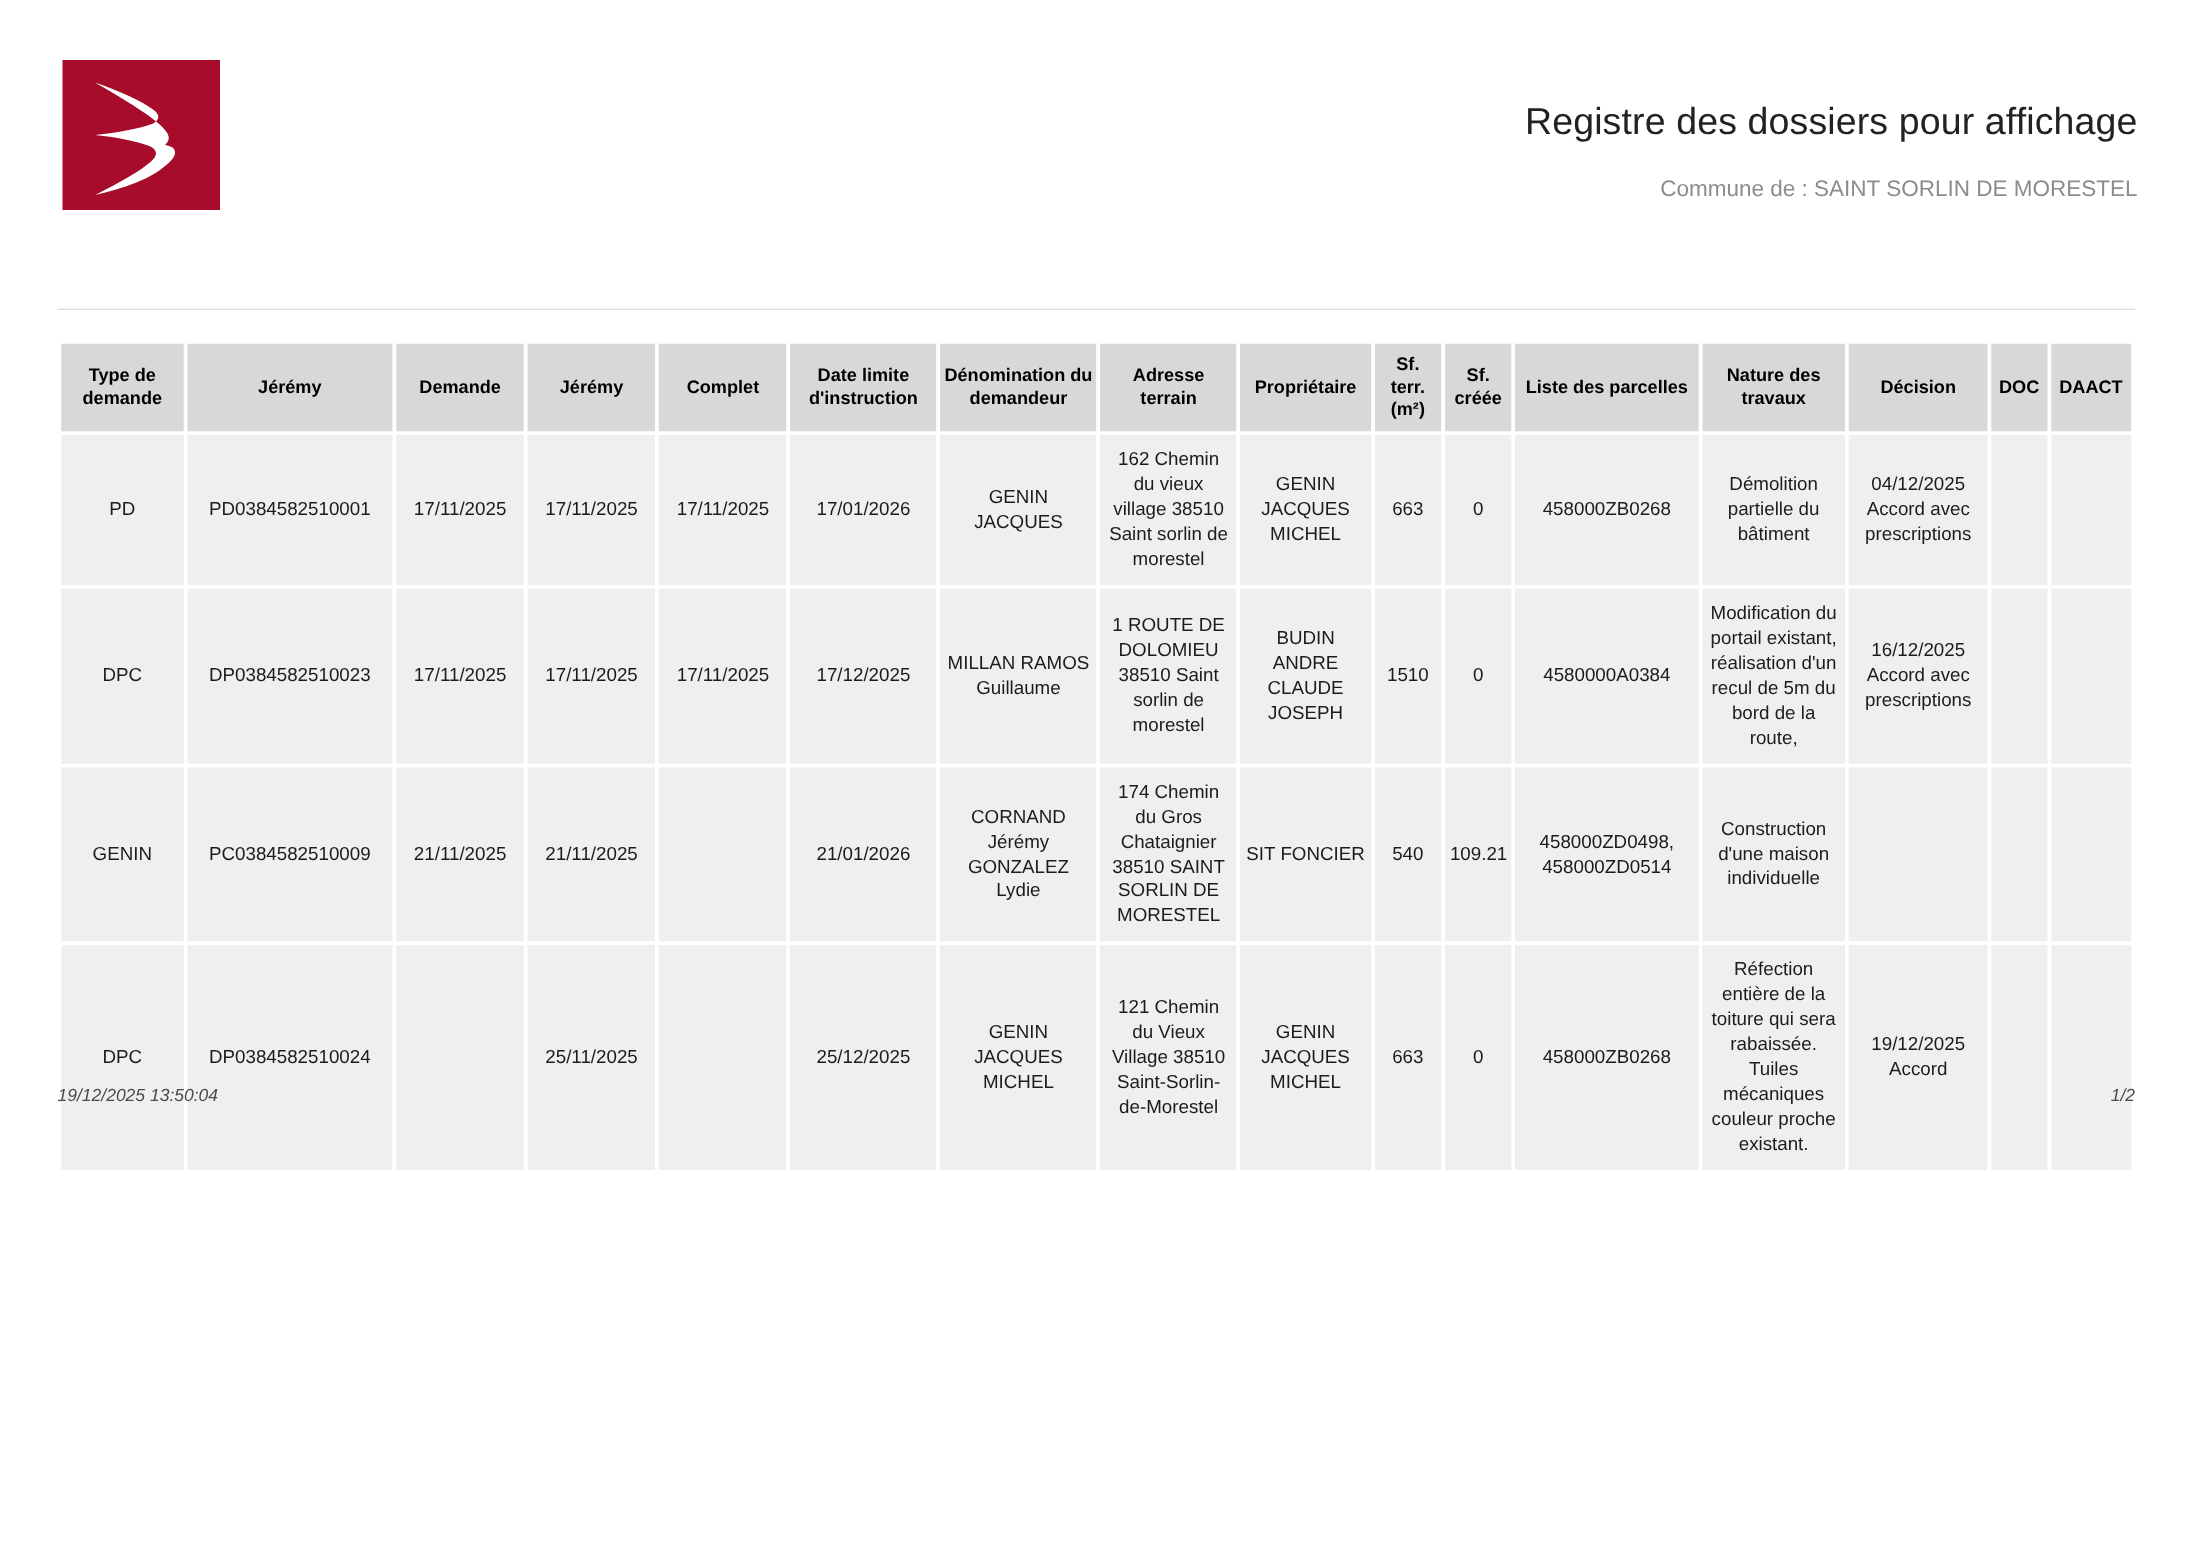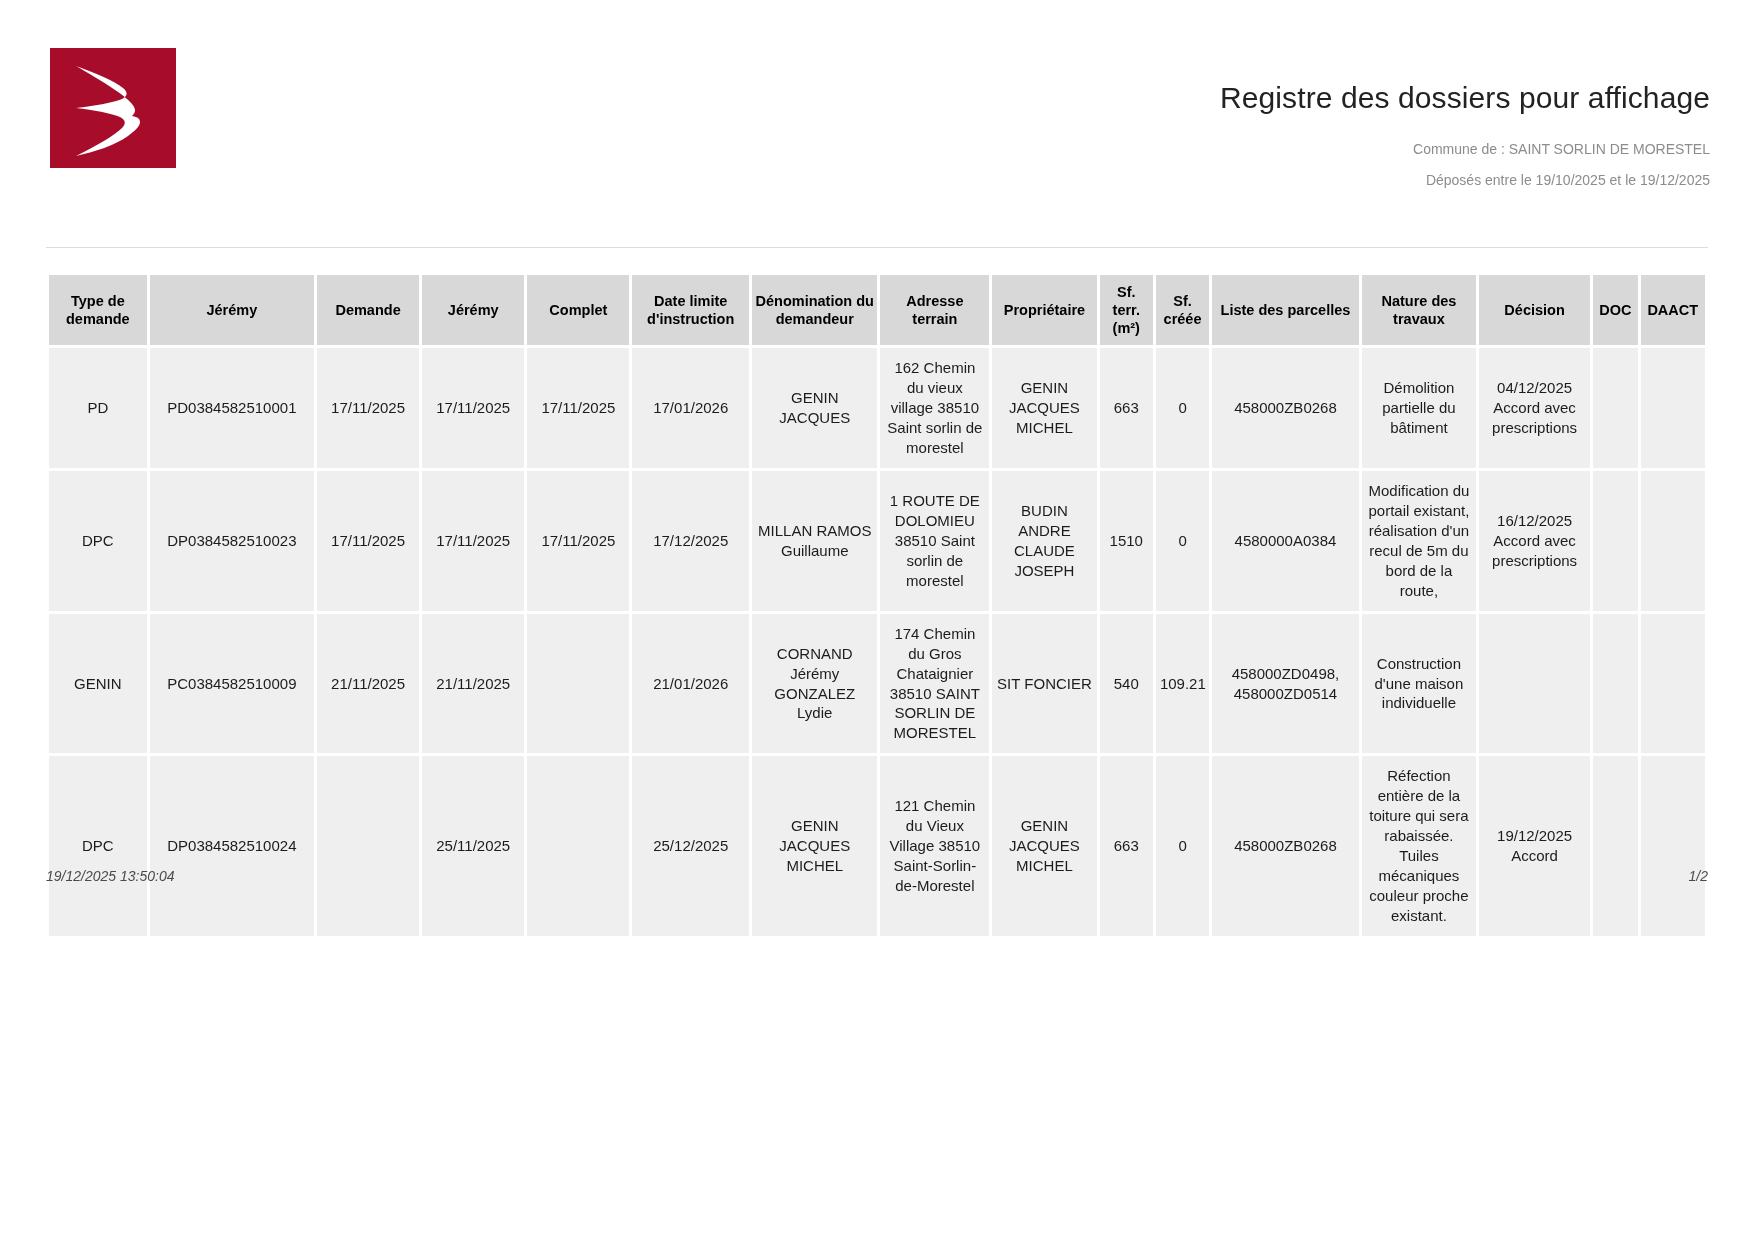--- a/index.html
+++ b/index.html
@@ -51,21 +51,21 @@
   }
   .doc-title {
     font-size: 30px;
     font-weight: 400;
     color: #222222;
     letter-spacing: 0.1px;
     line-height: 1.2;
     white-space: nowrap;
   }
   .sub-line {
-    font-size: 14px;
+    font-size: 18px;
     color: #8c8c8c;
     margin-top: 25px;
     white-space: nowrap;
   }
   .sub-line.second { margin-top: 15px; }
 
   .rule {
     position: absolute;
     left: 46px;
     right: 46px;
@@ -151,21 +151,20 @@
                  C70 66 66 70 58 76 C46 85 24 92 6 96
                  C26 86 44 76 52 68 C56 64 56 60 50 57
                  C40 53 24 50 6 48
                  C24 46 42 43 52 39 C58 36 58 32 53 28 C44 21 26 13 6 6 Z" fill="#ffffff"></path>
       </svg>
     </div>
 
     <div class="header-text">
       <div class="doc-title">Registre des dossiers pour affichage</div>
       <div class="sub-line">Commune de : SAINT SORLIN DE MORESTEL</div>
-      <div class="sub-line second">Déposés entre le 19/10/2025 et le 19/12/2025</div>
     </div>
   </div>
 
   <div class="rule"></div>
 
   <div class="table-wrap">
     <table class="registre">
       <colgroup>
         <col class="c-type">
           <col class="c-numero">

